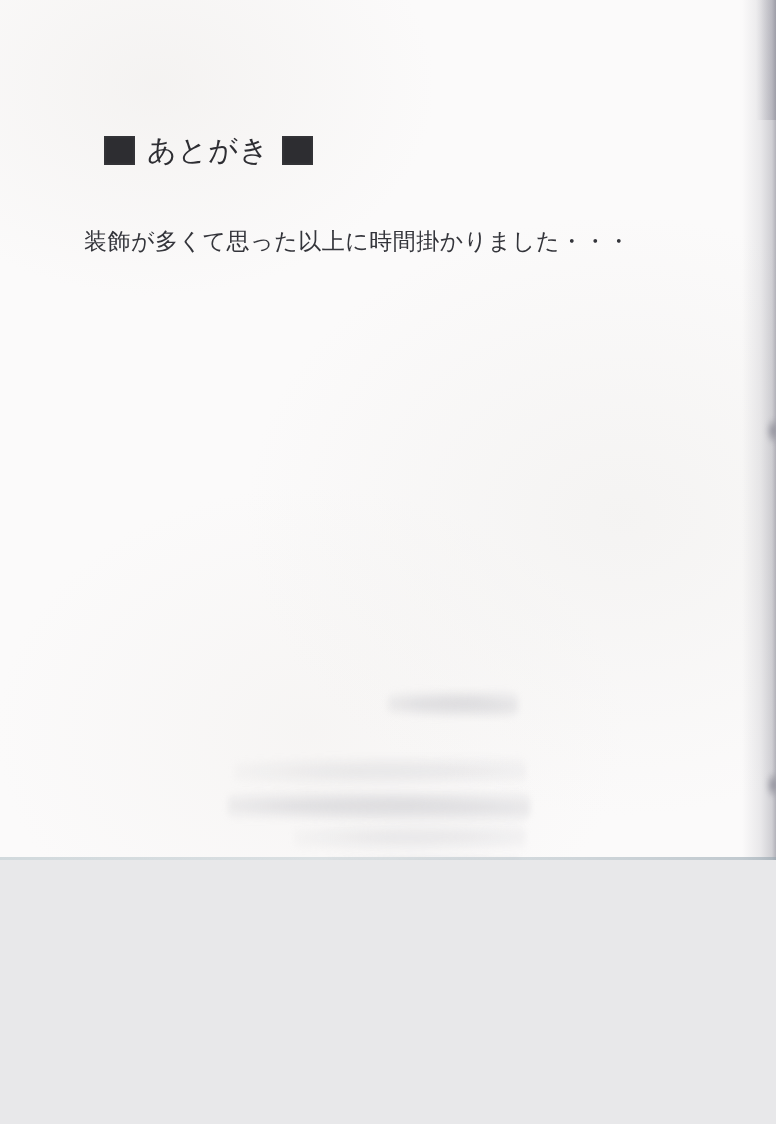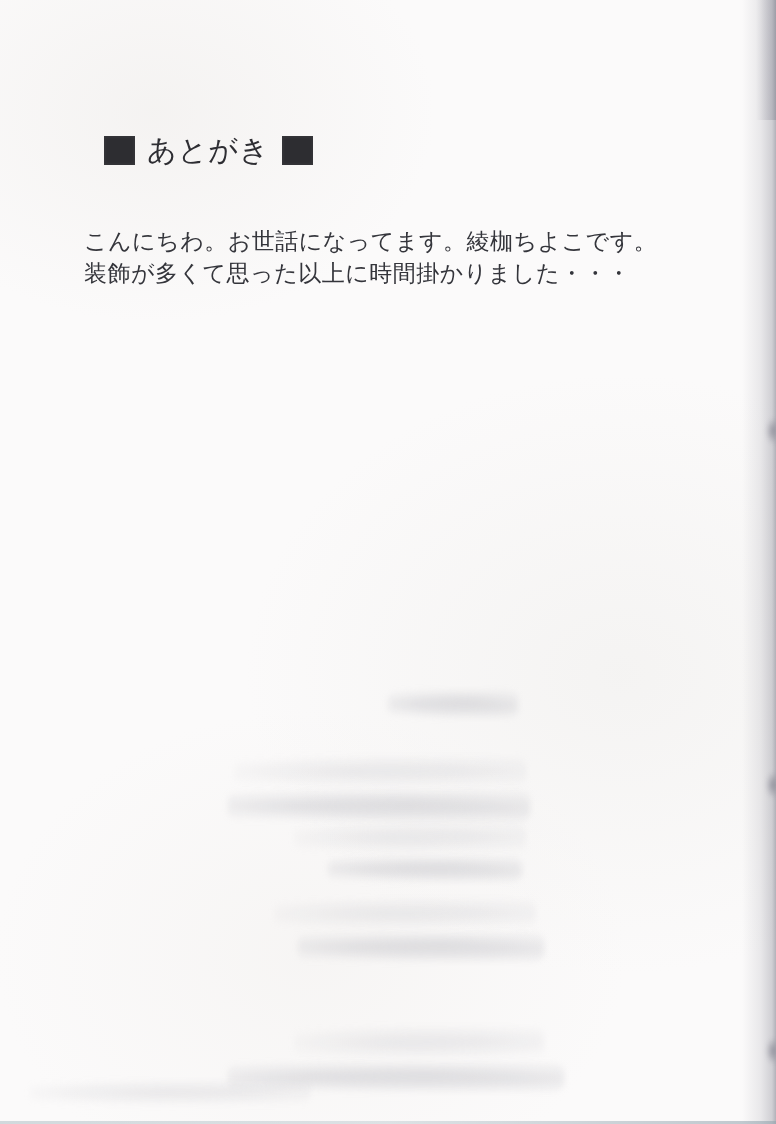--- a/index.html
+++ b/index.html
@@ -1,19 +1,19 @@
 <!DOCTYPE html>
 <html><head>
 <meta charset="utf-8">
 <style>
   html, body { margin: 0; padding: 0; background: #e8e8ea; }
   .page {
     position: relative;
     width: 776px;
-    height: 1124px;
+    height: 860px;
     margin: 0 auto;
     background:
       radial-gradient(ellipse 400px 300px at 20% 10%, rgba(240,238,236,0.6), rgba(240,238,236,0) 70%),
       radial-gradient(ellipse 500px 400px at 80% 60%, rgba(238,237,235,0.5), rgba(238,237,235,0) 75%),
       radial-gradient(ellipse 450px 350px at 40% 85%, rgba(242,240,238,0.5), rgba(242,240,238,0) 70%),
       #fbfafa;
     overflow: hidden;
     font-family: "DejaVu Sans", "Liberation Sans", sans-serif;
   }
 
@@ -120,21 +120,20 @@
 
 <div class="page">
 
   <div class="title-row">
     <div class="title-square"></div>
     <div class="title-text">あとがき</div>
     <div class="title-square"></div>
   </div>
 
   <div class="body-text">
-    <div class="body-line">こんにちわ。お世話になってます。綾枷ちよこです。</div>
     <div class="body-line">装飾が多くて思った以上に時間掛かりました・・・</div>
   </div>
 
   <div class="ghost g-tone-a" style="left:388px; top:690px; width:130px; height:28px;"></div>
   <div class="ghost g-tone-b" style="left:234px; top:756px; width:292px; height:32px;"></div>
   <div class="ghost g-tone-a" style="left:228px; top:790px; width:302px; height:32px;"></div>
   <div class="ghost g-tone-b" style="left:294px; top:822px; width:232px; height:32px;"></div>
   <div class="ghost g-tone-a" style="left:328px; top:856px; width:194px; height:26px;"></div>
   <div class="ghost g-tone-b" style="left:274px; top:898px; width:262px; height:32px;"></div>
   <div class="ghost g-tone-a" style="left:298px; top:932px; width:246px; height:30px;"></div>

